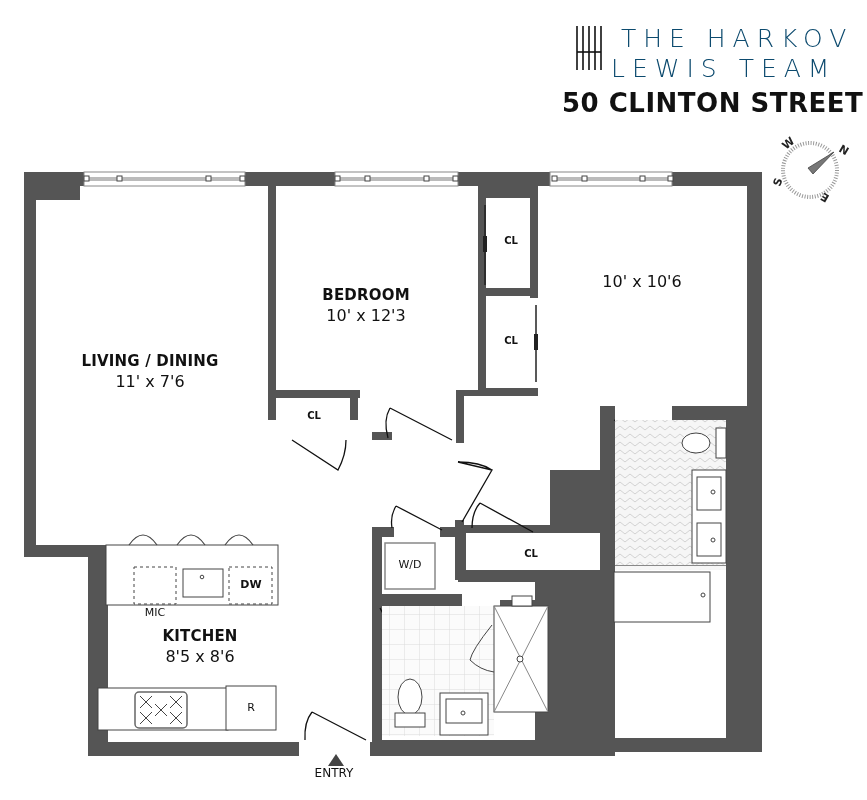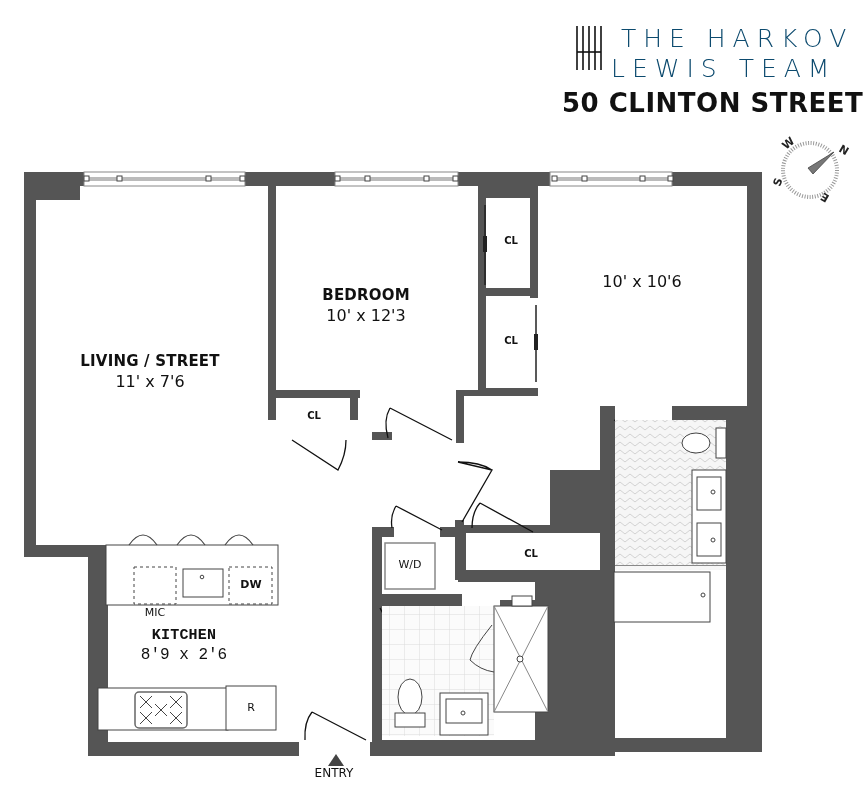--- a/index.html
+++ b/index.html
@@ -253,33 +253,33 @@
     </g>
     <rect x="226" y="686" width="50" height="44" fill="#fff" stroke="#444"></rect>
   </g>
 
   <rect x="385" y="543" width="50" height="46" fill="#fff" stroke="#888" stroke-width="1.5"></rect>
 
   <polygon points="336,754 328,766 344,766" fill="#444"></polygon>
 </svg>
 
 <div class="lbl" style="left:150px; top:352px;">
-  <div class="room-name">LIVING / STREET</div>
+  <div class="room-name">LIVING / DINING</div>
   <div class="room-dim">11' x 7'6</div>
 </div>
 <div class="lbl" style="left:366px; top:270px;margin-top:16px;">
   <div class="room-name">BEDROOM</div>
   <div class="room-dim">10' x 12'3</div>
 </div>
 <div class="lbl" style="left:642px; top:270px;">
   <div class="room-dim">10' x 10'6</div>
 </div>
-<div class="lbl" style="left:184px; top:627px;font-family:Liberation Mono, monospace;">
+<div class="lbl" style="left:200px; top:627px;">
   <div class="room-name">KITCHEN</div>
-  <div class="room-dim">8'9 x 2'6</div>
+  <div class="room-dim">8'5 x 8'6</div>
 </div>
 
 <div class="lbl cl" style="left:511px; top:235px;">CL</div>
 <div class="lbl cl" style="left:511px; top:335px;">CL</div>
 <div class="lbl cl" style="left:314px; top:410px;">CL</div>
 <div class="lbl cl" style="left:531px; top:548px;">CL</div>
 
 <div class="lbl small" style="left:155px; top:606px;">MIC</div>
 <div class="lbl small" style="left:251px; top:578px;font-weight:bold;">DW</div>
 <div class="lbl small" style="left:251px; top:701px;">R</div>

